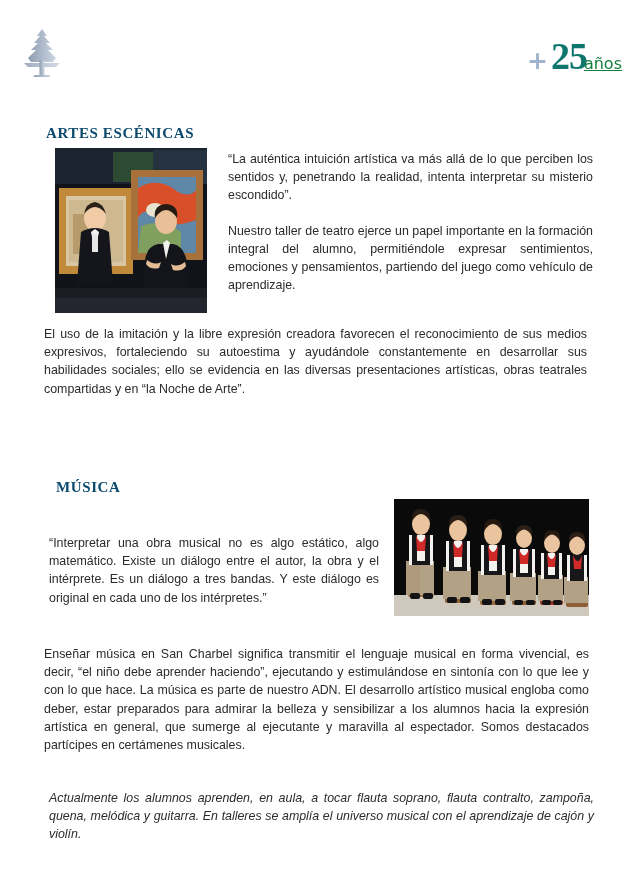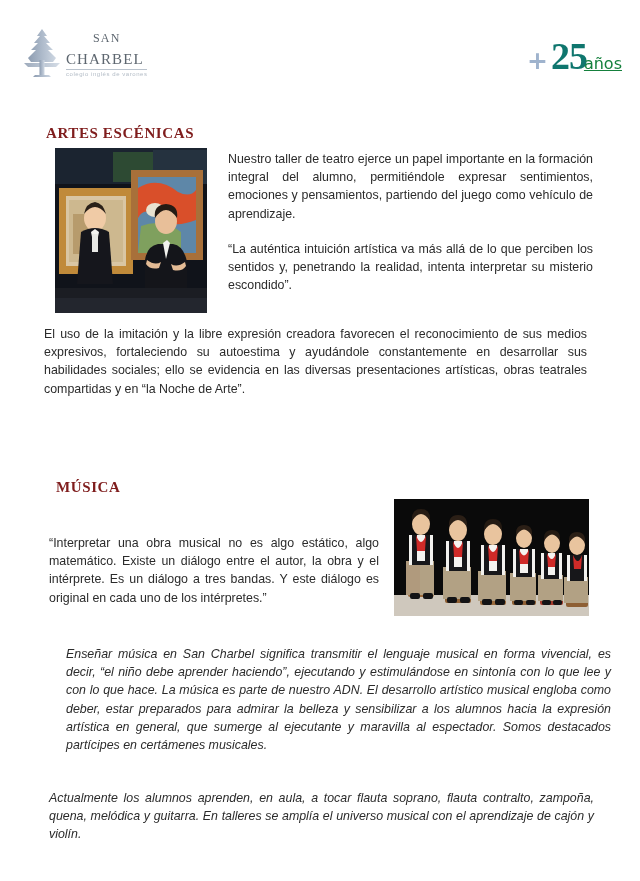--- a/index.html
+++ b/index.html
@@ -101,21 +101,21 @@
     font-family: "DejaVu Sans", sans-serif;
     text-decoration: underline;
   }
 
   
   .section-title {
     font-family: "Liberation Serif", "DejaVu Serif", serif;
     font-size: 15px;
     font-weight: bold;
     letter-spacing: 0.6px;
-    color: #7f1d1d;
+    color: #0c4a6e;
     font-variant: small-caps;
   }
   #artes-title { position: absolute; left: 46px; top: 113px; }
   #musica-title { position: absolute; left: 56px; top: 467px; }
 
   p.body-text {
     margin: 0;
     font-size: 12.4px;
     line-height: 18.2px;
     text-align: justify;
@@ -160,24 +160,23 @@
 
   .musica-quote {
     position: absolute;
     left: 49px;
     top: 534px;
     width: 330px;
   }
 
   #musica-p1 {
     position: absolute;
-    left: 66px;
+    left: 44px;
     top: 645px;
     width: 545px;
-    font-style: italic;
   }
   #musica-p2 {
     position: absolute;
     left: 49px;
     top: 789px;
     width: 545px;
     font-style: italic;
   }
 
   
@@ -198,26 +197,20 @@
         </linearGradient>
       </defs>
       <g fill="url(#treeGrad)">
         <path d="M20 2 L25 9 L22 9 L28 16 L24 16 L31 23 L26 23 L34 31 L6 31 L14 23 L9 23 L16 16 L12 16 L18 9 L15 9 Z"></path>
         <path d="M6 31 L34 31 L31 35 L9 35 Z"></path>
         <path d="M2 36 L38 36 L34 40 L6 40 Z" opacity="0.85"></path>
         <rect x="17.5" y="33" width="5" height="15"></rect>
         <path d="M13 48 L27 48 L29 50 L11 50 Z"></path>
       </g>
     </svg>
-    <div class="logo-words">
-      <div class="logo-san">san</div>
-      <div class="logo-charbel">charbel</div>
-      <div class="logo-rule"></div>
-      <div class="logo-tag">colegio inglés de varones</div>
-    </div>
   </div>
 
   <div class="anniversary">
     <span class="ann-plus">+</span>
     <span class="ann-num">25</span>
     <span class="ann-years">años</span>
   </div>
 
 </div>
 
@@ -253,22 +246,22 @@
     <path d="M108 95 l3 16 l4 -16 l-3 -3z" fill="#f2f2ee"></path>
     <path d="M92 112 q8 6 14 2 l-2 6 q-9 2 -13 -4z" fill="#e3bb95"></path>
     <path d="M130 114 q-8 6 -14 2 l2 6 q9 2 13 -4z" fill="#e3bb95"></path>
 
     <rect x="0" y="140" width="152" height="25" fill="#1b1d23"></rect>
     <rect x="0" y="150" width="152" height="15" fill="#23262e"></rect>
   </svg>
 </div>
 
 <div class="artes-col">
+  <p class="body-text">“La auténtica intuición artística va más allá de lo que perciben los sentidos y, penetrando la realidad, intenta interpretar su misterio escondido”.</p>
   <p class="body-text">Nuestro taller de teatro ejerce un papel importante en la formación integral del alumno, permitiéndole expresar sentimientos, emociones y pensamientos, partiendo del juego como vehículo de aprendizaje.</p>
-  <p class="body-text">“La auténtica intuición artística va más allá de lo que perciben los sentidos y, penetrando la realidad, intenta interpretar su misterio escondido”.</p>
 </div>
 
 <p class="body-text" id="artes-wide">El uso de la imitación y la libre expresión creadora favorecen el reconocimiento de sus medios expresivos, fortaleciendo su autoestima y ayudándole constantemente en desarrollar sus habilidades sociales; ello se evidencia en las diversas presentaciones artísticas, obras teatrales compartidas y en “la Noche de Arte”.</p>
 
 <h2 class="section-title" id="musica-title">MÚSICA</h2>
 
 <p class="body-text musica-quote">“Interpretar una obra musical no es algo estático, algo matemático. Existe un diálogo entre el autor, la obra y el intérprete. Es un diálogo a tres bandas. Y este diálogo es original en cada uno de los intérpretes.”</p>
 
 <div class="photo" id="music-photo">
   <svg class="ph-svg" viewBox="0 0 195 117" preserveAspectRatio="none">

